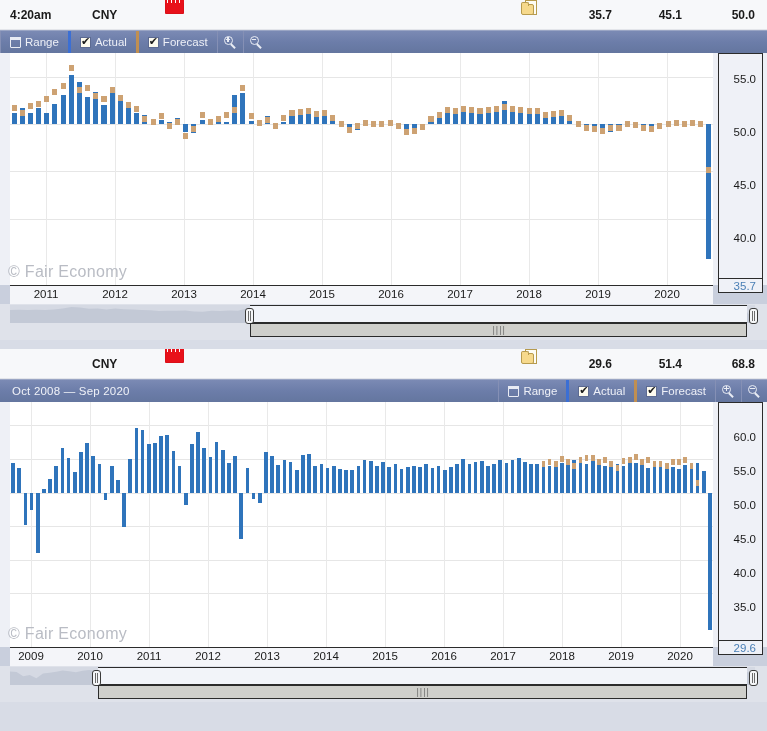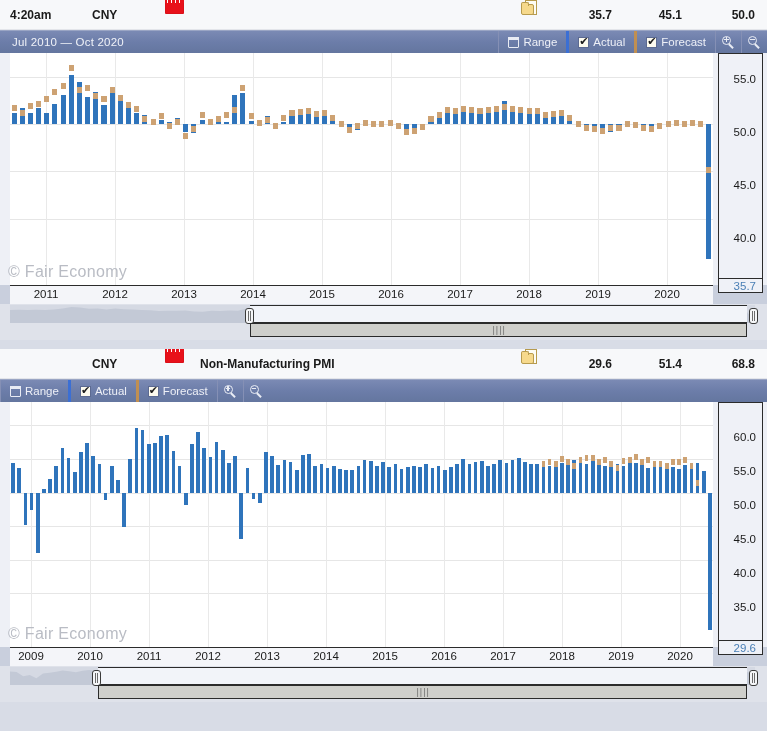--- a/index.html
+++ b/index.html
@@ -207,21 +207,20 @@
         </div>
     </div>
     <div class="cell c-act">35.7</div>
     <div class="cell c-fore">45.1</div>
     <div class="cell c-prev">50.0</div>
   </div>
 
   <div class="chart-panel">
 
     <div class="chart-toolbar">
-      <div class="chart-range-label">Jul 2010 — Oct 2020</div>
       <div class="tb-btn">
         <span class="cal-icon"></span>
         <span>Range</span>
       </div>
       <div class="tb-btn accent-blue">
         <span class="cb"></span>
         <span>Actual</span>
       </div>
       <div class="tb-btn accent-tan">
         <span class="cb"></span>
@@ -478,35 +477,35 @@
   </div>
 
   <div class="gap-strip" style="height:9px;"></div>
 
   <div class="event-row">
     <div class="cell c-time"></div>
     <div class="cell c-cur">CNY</div>
     <div class="cell c-flag">
         <div class="flag"></div>
       </div>
-    <div class="cell c-title">Non-Manufacturing PMI</div>
     <div class="cell c-doc">
       <div class="doc-icon">
           <div class="sheet"></div>
           <div class="folder"></div>
         </div>
     </div>
     <div class="cell c-act">29.6</div>
     <div class="cell c-fore">51.4</div>
     <div class="cell c-prev">68.8</div>
   </div>
 
   <div class="chart-panel">
 
     <div class="chart-toolbar">
+      <div class="chart-range-label">Oct 2008 — Sep 2020</div>
       <div class="tb-btn">
         <span class="cal-icon"></span>
         <span>Range</span>
       </div>
       <div class="tb-btn accent-blue">
         <span class="cb"></span>
         <span>Actual</span>
       </div>
       <div class="tb-btn accent-tan">
         <span class="cb"></span>

